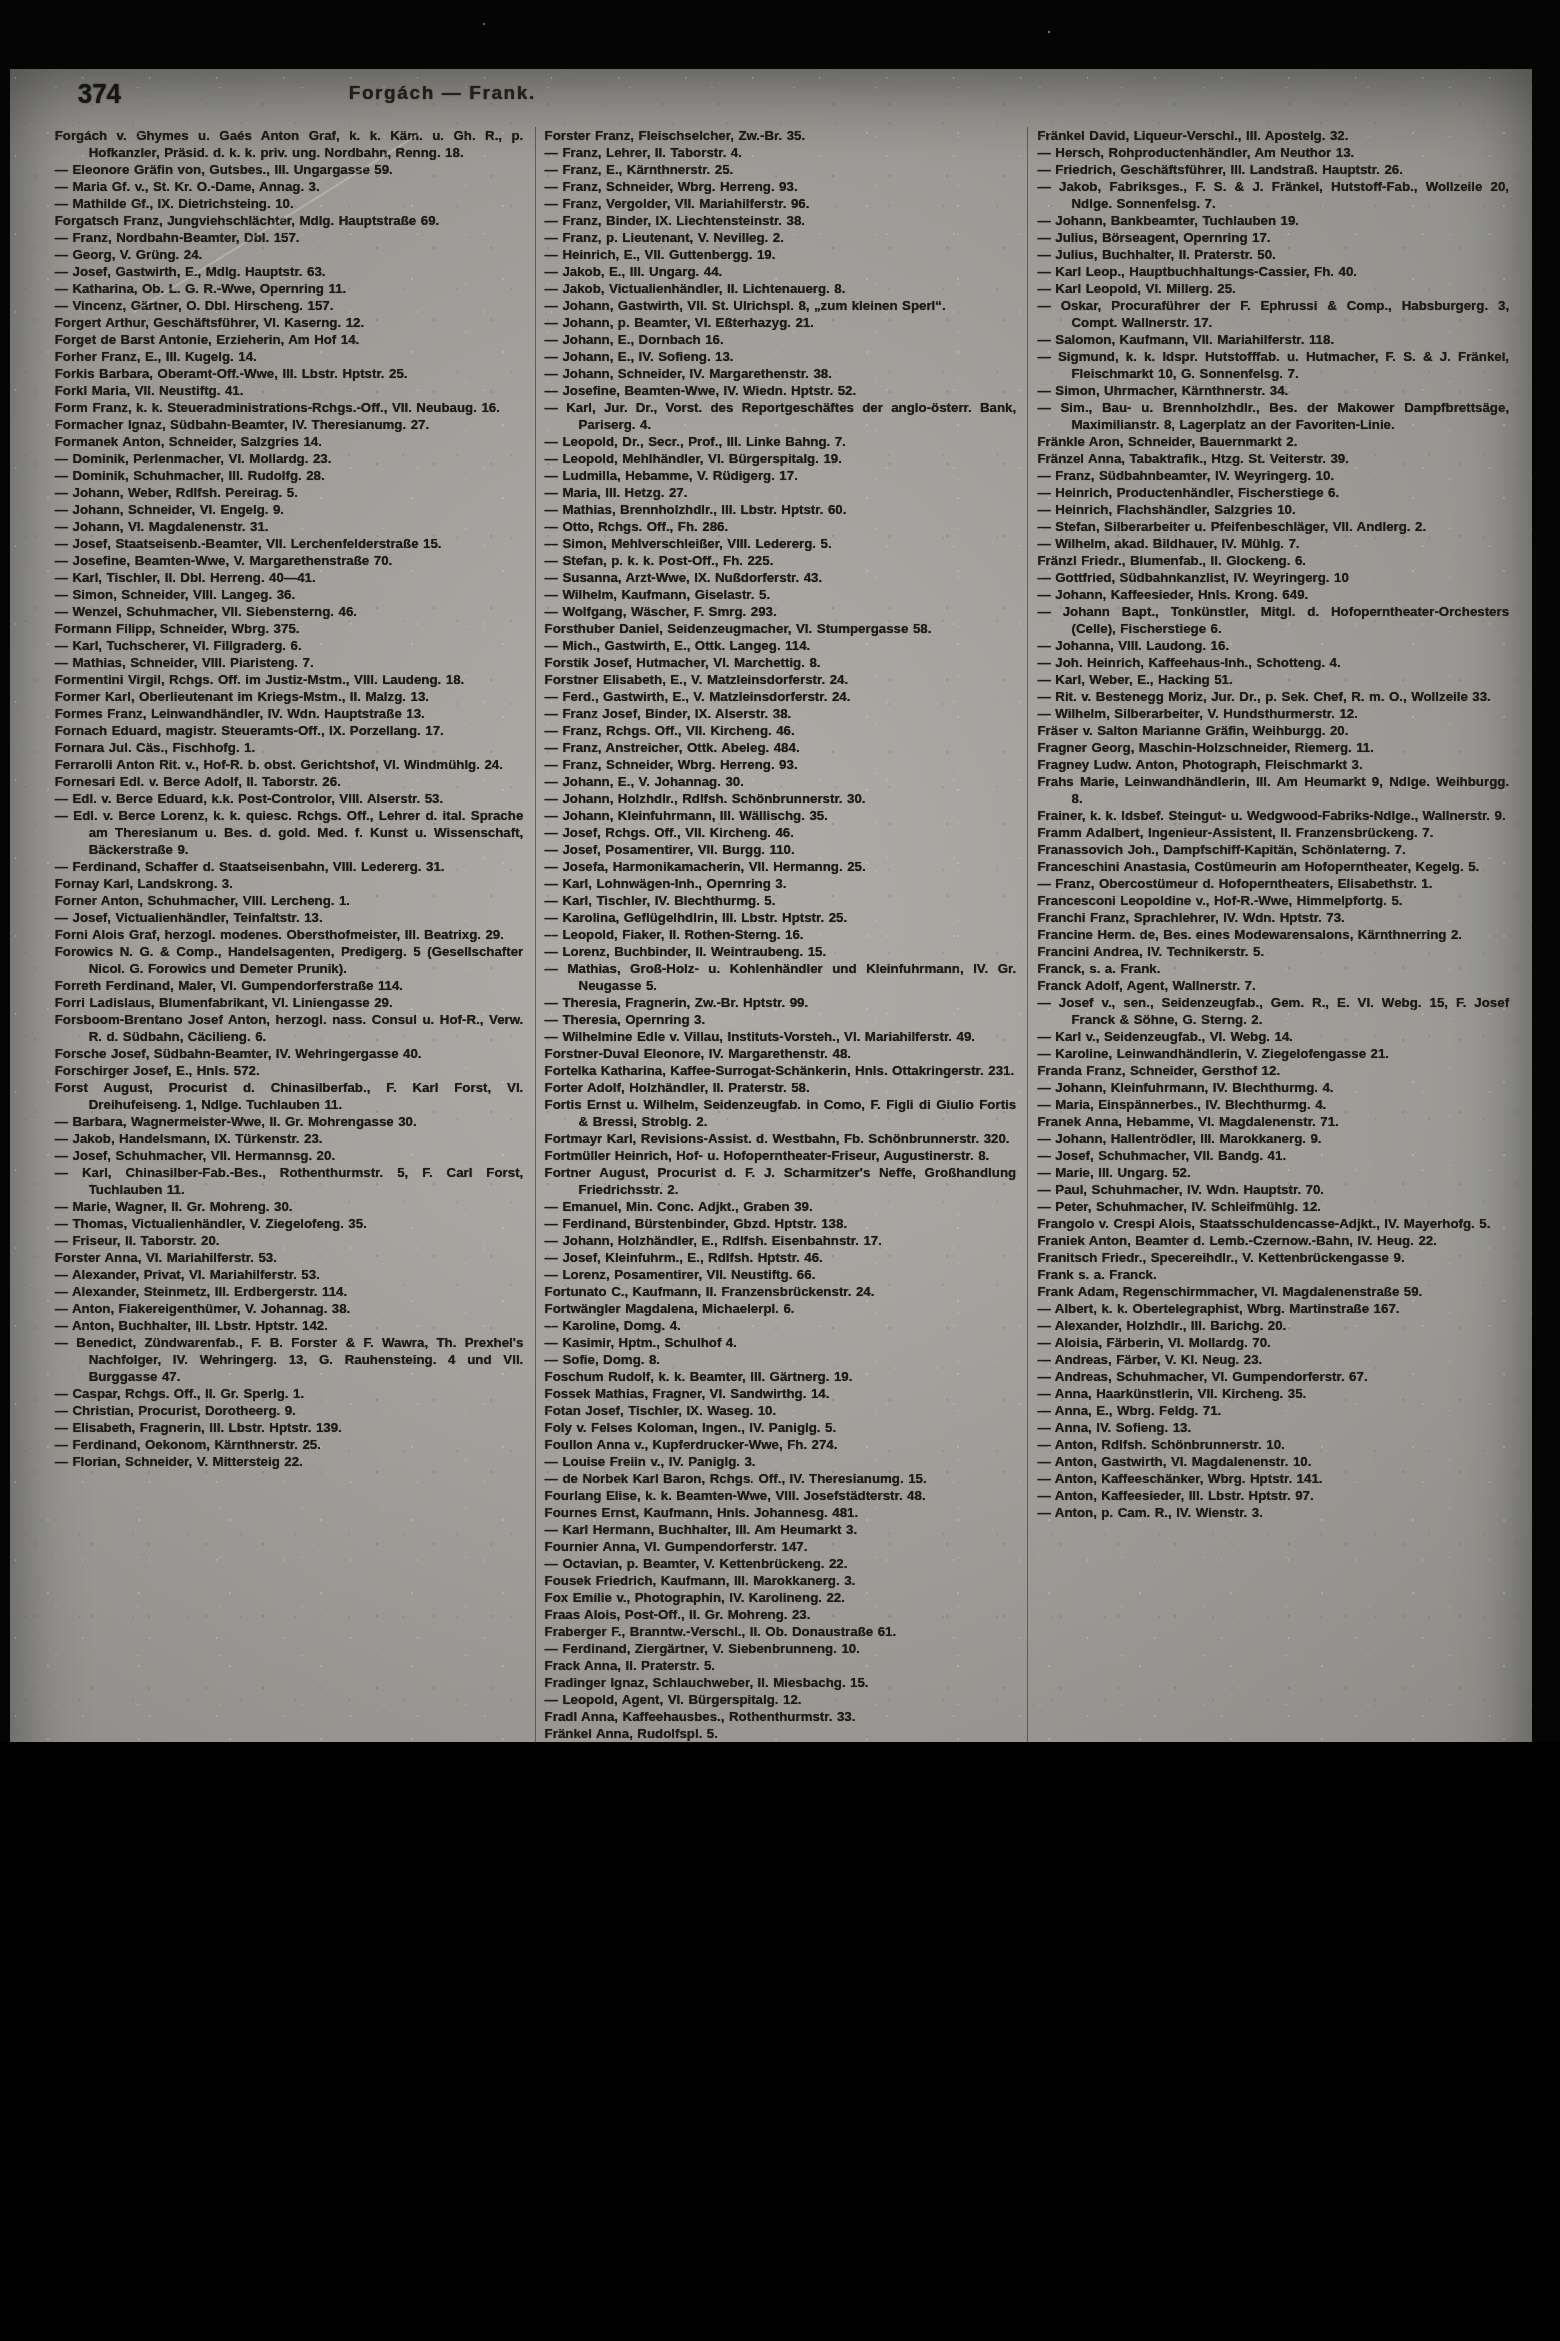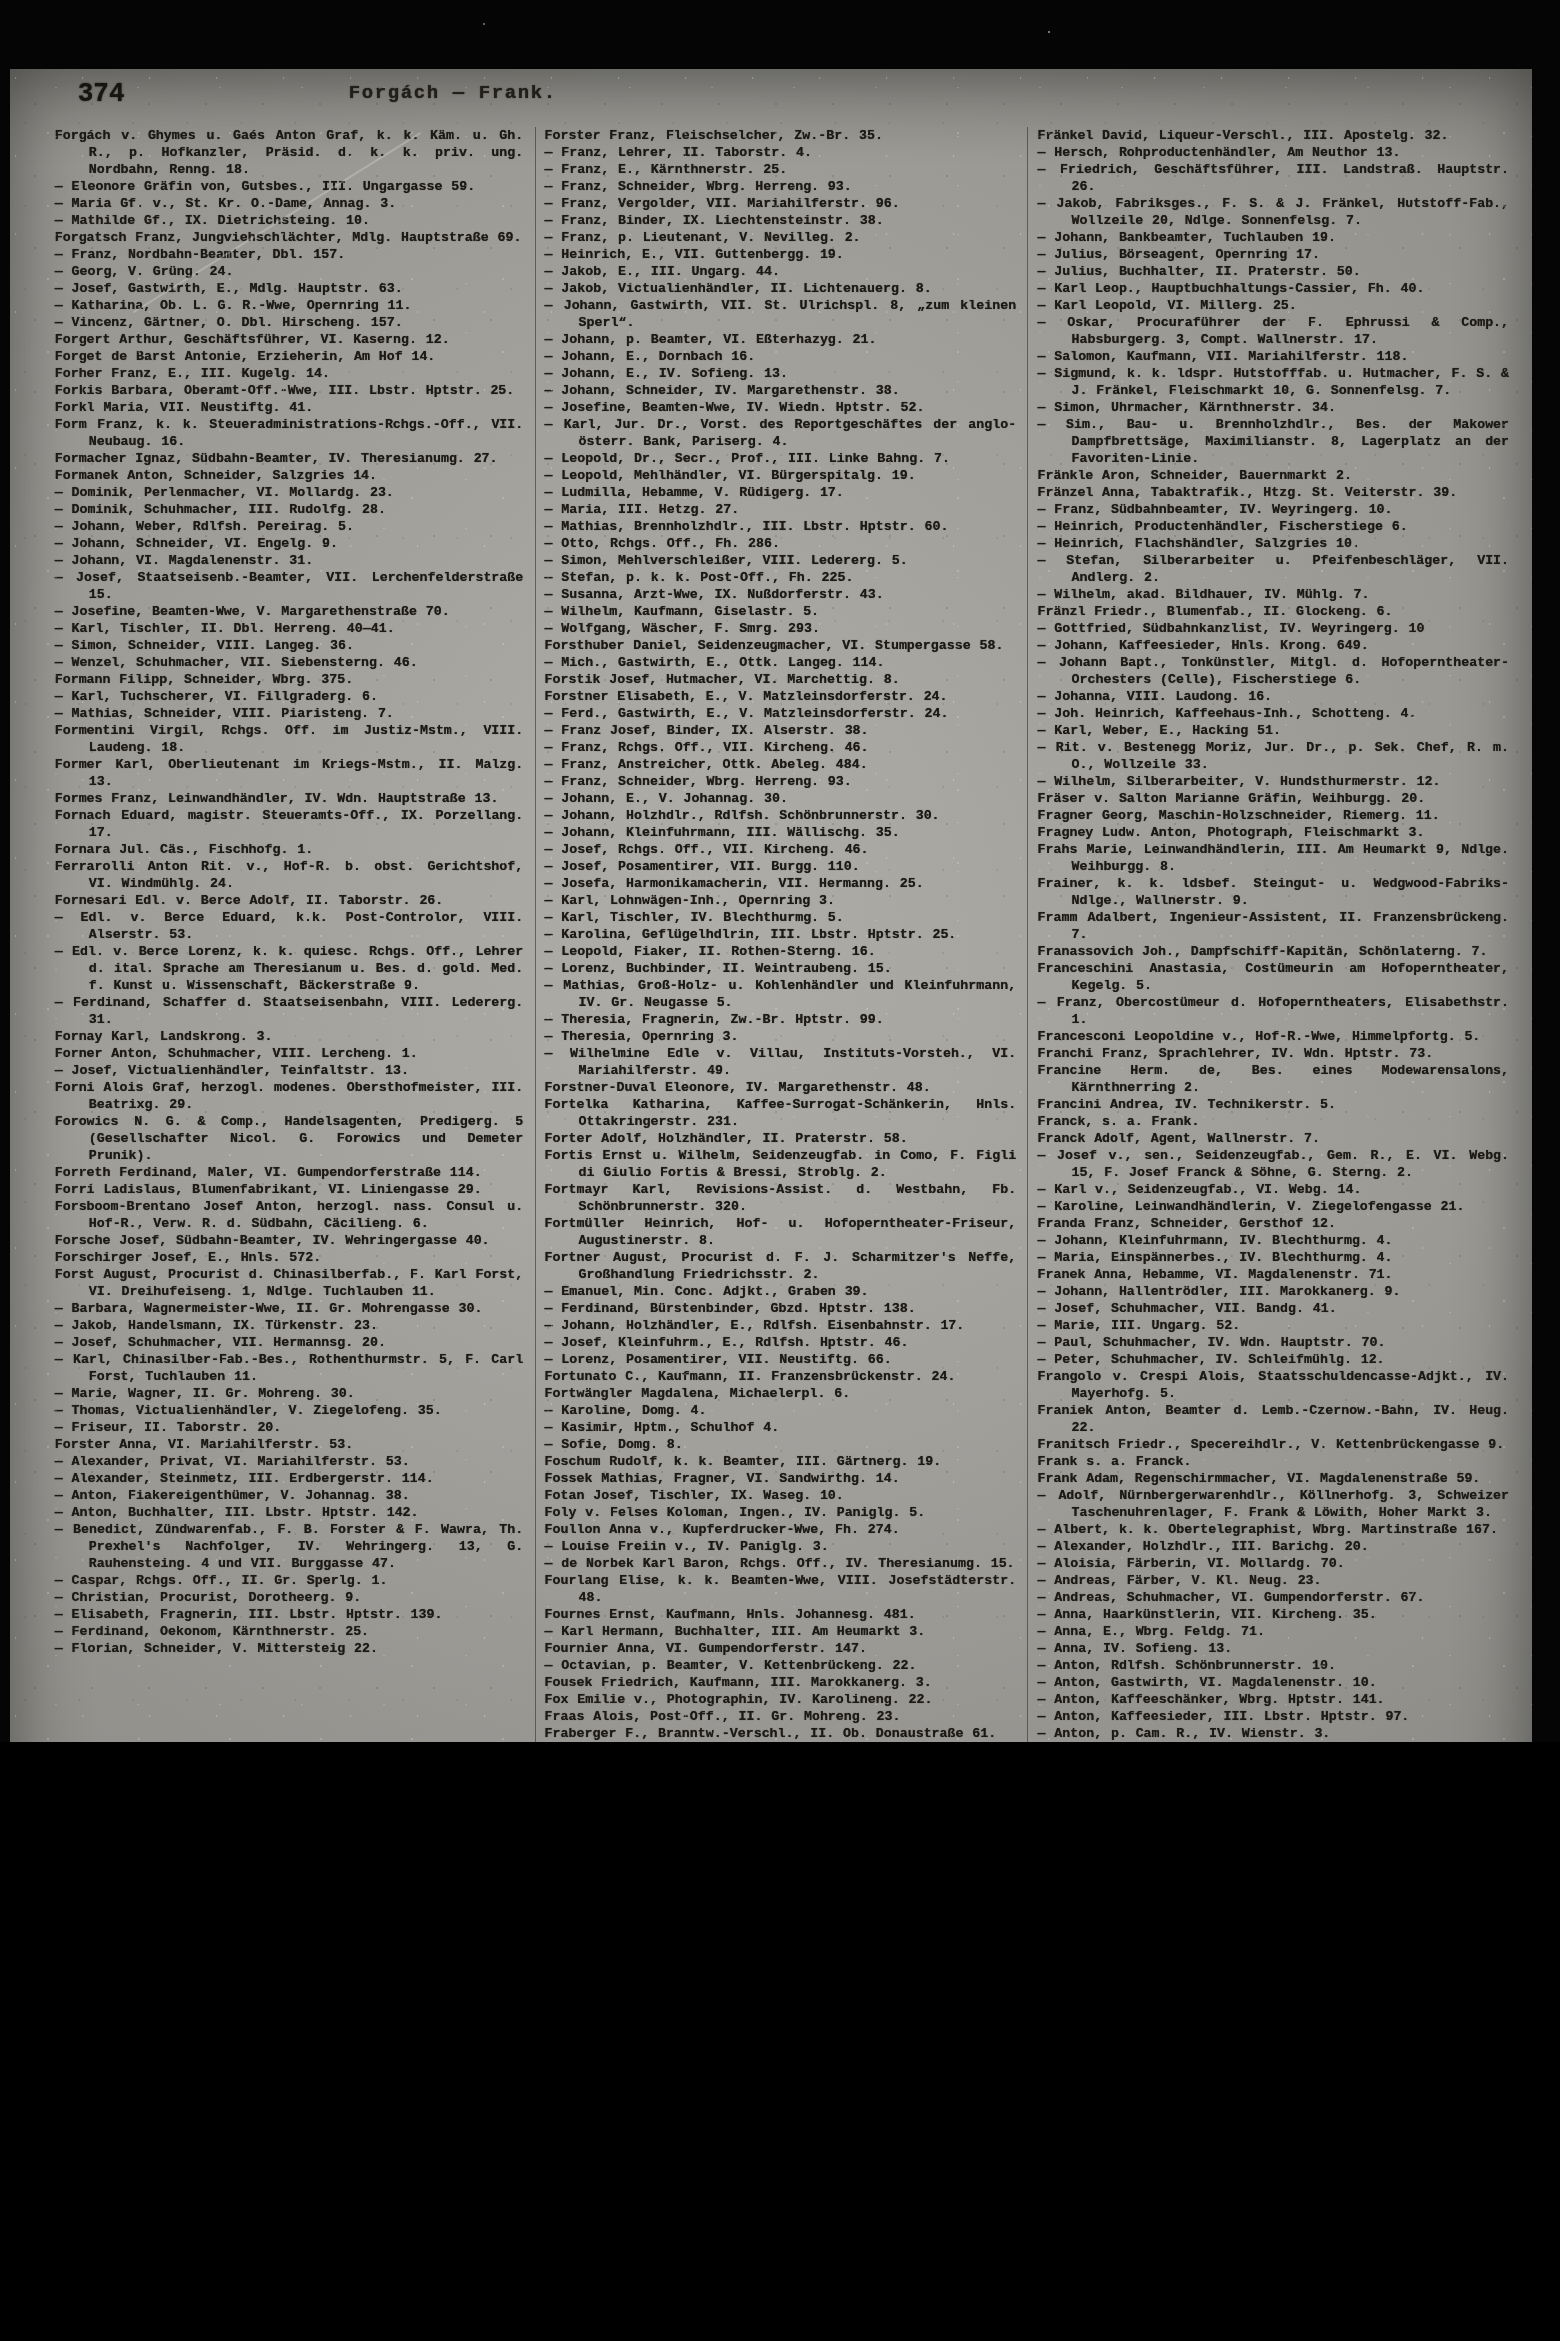--- a/index.html
+++ b/index.html
@@ -5,21 +5,21 @@
   html,body{margin:0;padding:0;background:#000;}
   .scan{
     position:relative;width:1561px;height:1742px;overflow:hidden;
     background:#050505;
     background-image:
       radial-gradient(circle 1.6px at 258px 2219px, rgba(255,255,255,.5) 0 0.8px, transparent 1.6px),
       radial-gradient(circle 1.6px at 726px 2260px, rgba(255,255,255,.4) 0 0.8px, transparent 1.6px),
       radial-gradient(circle 1.2px at 1211px 2179px, rgba(255,255,255,.5) 0 0.8px, transparent 1.6px),
       radial-gradient(circle 1.6px at 1049px 32px, rgba(255,255,255,.45) 0 0.8px, transparent 1.6px),
       radial-gradient(circle 1.2px at 484px 24px, rgba(255,255,255,.35) 0 0.8px, transparent 1.6px);
-    font-family:Liberation Mono, monospace;
+    font-family:Liberation Sans, sans-serif;
   }
   .page{
     position:absolute;left:9.7px;top:69px;width:1522px;height:2072px;
     background:
       radial-gradient(ellipse 1130px 1453px at 45% 40%, rgba(255,255,255,.10), rgba(0,0,0,.12)),
       linear-gradient(180deg,#8f8e89 0,#a2a19c 97px,#a6a5a0 55%,#9c9b96 90%,#8e8d88 100%);
     box-shadow:inset 0 0 73px rgba(0,0,0,.45);
   }
   
   .page::after{
@@ -295,21 +295,20 @@
           <div class="entry">— Johann, Hallentrödler, III. Marokkanerg. 9.</div>
           <div class="entry">— Josef, Schuhmacher, VII. Bandg. 41.</div>
           <div class="entry">— Marie, III. Ungarg. 52.</div>
           <div class="entry">— Paul, Schuhmacher, IV. Wdn. Hauptstr. 70.</div>
           <div class="entry">— Peter, Schuhmacher, IV. Schleifmühlg. 12.</div>
           <div class="entry">Frangolo v. Crespi Alois, Staatsschuldencasse-Adjkt., IV. Mayerhofg. 5.</div>
           <div class="entry">Franiek Anton, Beamter d. Lemb.-Czernow.-Bahn, IV. Heug. 22.</div>
           <div class="entry">Franitsch Friedr., Specereihdlr., V. Kettenbrückengasse 9.</div>
           <div class="entry">Frank s. a. Franck.</div>
           <div class="entry">Frank Adam, Regenschirmmacher, VI. Magdalenenstraße 59.</div>
-          <div class="entry">— Adolf, Nürnbergerwarenhdlr., Köllnerhofg. 3, Schweizer Taschenuhrenlager, F. Frank &amp; Löwith, Hoher Markt 3.</div>
           <div class="entry">— Albert, k. k. Obertelegraphist, Wbrg. Martinstraße 167.</div>
           <div class="entry">— Alexander, Holzhdlr., III. Barichg. 20.</div>
           <div class="entry">— Aloisia, Färberin, VI. Mollardg. 70.</div>
           <div class="entry">— Andreas, Färber, V. Kl. Neug. 23.</div>
           <div class="entry">— Andreas, Schuhmacher, VI. Gumpendorferstr. 67.</div>
           <div class="entry">— Anna, Haarkünstlerin, VII. Kircheng. 35.</div>
           <div class="entry">— Anna, E., Wbrg. Feldg. 71.</div>
           <div class="entry">— Anna, IV. Sofieng. 13.</div>
           <div class="entry">— Anton, Rdlfsh. Schönbrunnerstr. 10.</div>
           <div class="entry">— Anton, Gastwirth, VI. Magdalenenstr. 10.</div>

